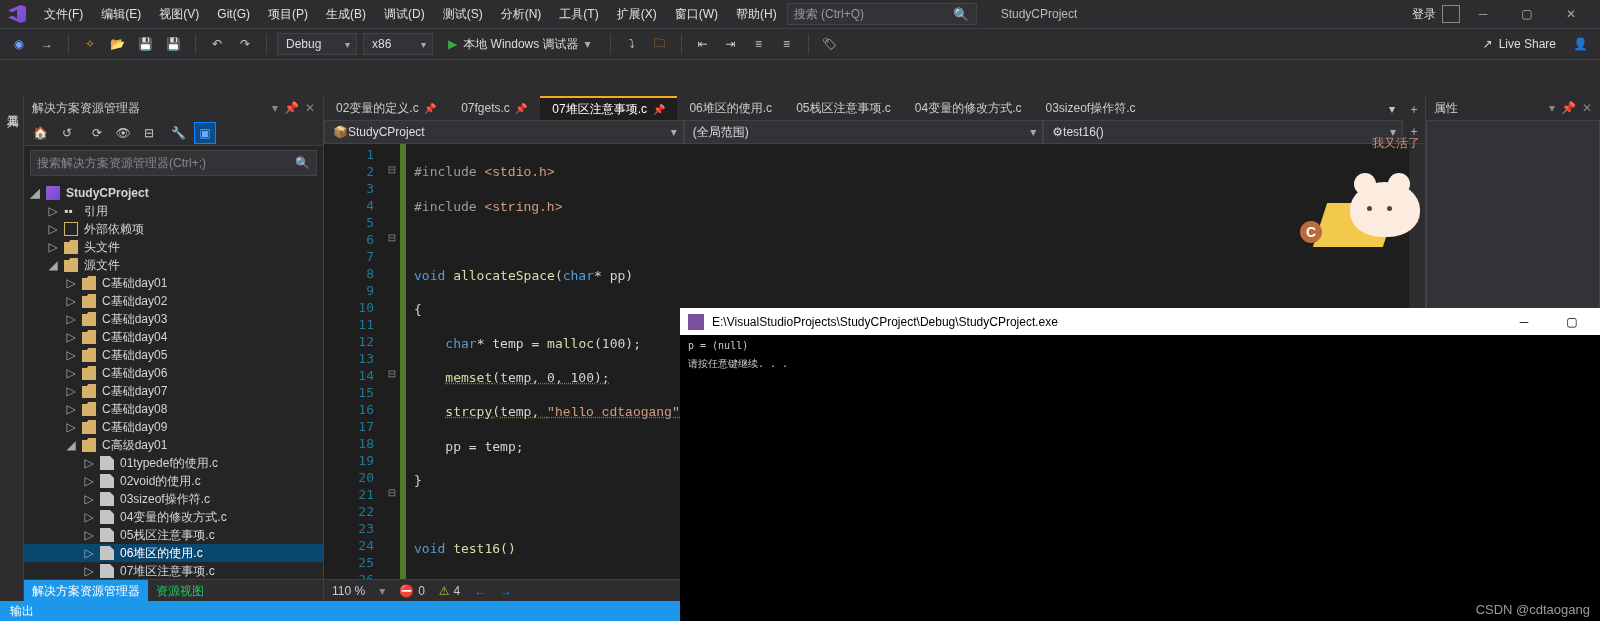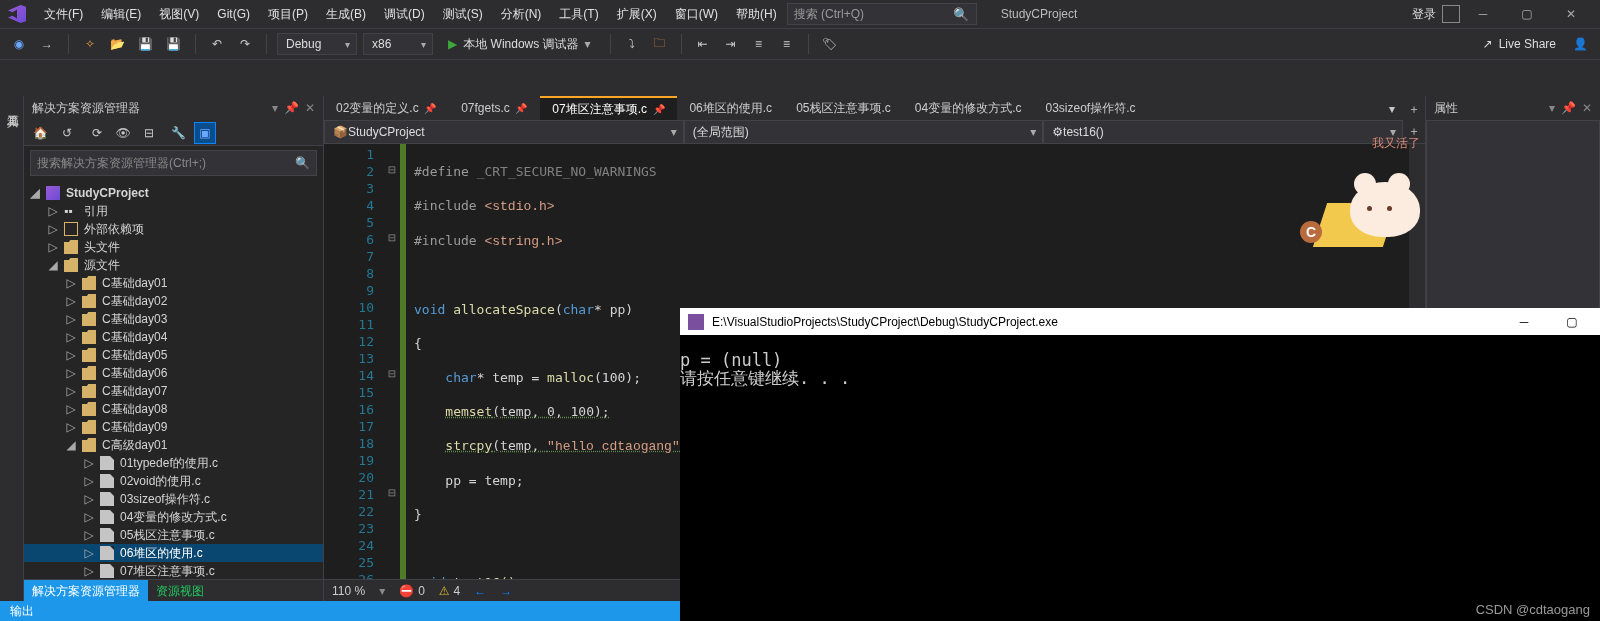--- a/index.html
+++ b/index.html
@@ -102,26 +102,26 @@
   .editor-status .err{display:flex;align-items:center;gap:4px;}
   .editor-status .err .r{color:#f44;}
   .editor-status .err .y{color:#e2c027;}
   .editor-status .arrows{display:flex;gap:14px;color:#0a84ff;}
   
   .props{width:175px;background:#252526;border-left:1px solid #3f3f46;display:flex;flex-direction:column;}
   .props .panel-tools{justify-content:flex-start;}
   
   .output-bar{position:absolute;left:0;right:0;bottom:0;height:20px;background:#1c97ea;color:#fff;display:flex;align-items:center;padding:0 10px;}
   
-  .console{position:absolute;left:680px;top:308px;right:0;bottom:0;background:#000;border-top:1px solid #fff;display:flex;flex-direction:column;gap:14px;}
+  .console{position:absolute;left:680px;top:308px;right:0;bottom:0;background:#000;border-top:1px solid #fff;display:flex;flex-direction:column;}
   .console-title{height:26px;background:#fff;color:#000;display:flex;align-items:center;padding:0 8px;gap:8px;font-size:12px;}
   .console-title .cicon{width:16px;height:16px;background:#7a4f9d;}
   .console-title .spacer{flex:1;}
   .console-title .cbtn{width:40px;height:26px;display:flex;align-items:center;justify-content:center;color:#000;cursor:pointer;}
-  .console-body{flex:1;font-family:"NSimSun",Consolas,monospace;font-size:17px;color:#ccc;padding:2px 0;white-space:pre;line-height:18px;}
+  .console-body{flex:1;font-family:"NSimSun",Consolas,monospace;font-size:10px;color:#ccc;padding:2px 8px;white-space:pre;line-height:18px;}
   .watermark{position:absolute;right:10px;bottom:4px;color:#9a9a9a;font-size:13px;pointer-events:none;}
   .mascot{position:absolute;right:180px;top:135px;width:110px;height:110px;pointer-events:none;}
   .mascot .body{position:absolute;width:70px;height:55px;right:0;bottom:8px;background:#fcecdf;border-radius:50% 50% 45% 45%;}
   .mascot .ear{position:absolute;width:22px;height:22px;background:#fcecdf;border-radius:50%;}
   .mascot .ear.l{right:44px;bottom:50px;}
   .mascot .ear.r{right:10px;bottom:50px;}
   .mascot .eye{position:absolute;width:5px;height:5px;background:#6c3c2a;border-radius:50%;}
   .mascot .eye.l{right:48px;bottom:34px;}
   .mascot .eye.r{right:28px;bottom:34px;}
   .mascot .blanket{position:absolute;width:70px;height:44px;right:30px;bottom:-2px;background:#f2c94c;transform:skewX(-18deg);}
@@ -461,21 +461,20 @@
           <div class="c g"></div>
           <div class="c g"></div>
           <div class="c g"></div>
           <div class="c g"></div>
           <div class="c g"></div>
           <div class="c g"></div>
           <div class="c g"></div>
           <div class="c g"></div>
         </div>
       <div class="code">
-<span class="ln"><span class="pp">#define </span><span class="mc">_CRT_SECURE_NO_WARNINGS</span></span>
 <span class="ln"><span class="pp">#include </span><span class="s">&lt;stdio.h&gt;</span></span>
 <span class="ln"><span class="pp">#include </span><span class="s">&lt;string.h&gt;</span></span>
 <span class="ln"> </span>
 <span class="ln"><span class="kw">void</span><span class="fn"> allocateSpace</span><span>(</span><span class="kw">char</span><span>* pp)</span></span>
 <span class="ln">{</span>
 <span class="ln"><span>    </span><span class="kw">char</span><span>* temp = </span><span class="fn">malloc</span><span>(100);</span></span>
 <span class="ln"><span>    </span><span class="fn ul">memset</span><span class="ul">(temp, 0, 100);</span></span>
 <span class="ln"><span>    </span><span class="fn ul">strcpy</span><span class="ul">(temp, </span><span class="s ul">"hello cdtaogang"</span><span class="ul">);</span></span>
 <span class="ln">    pp = temp;</span>
 <span class="ln">}</span>

